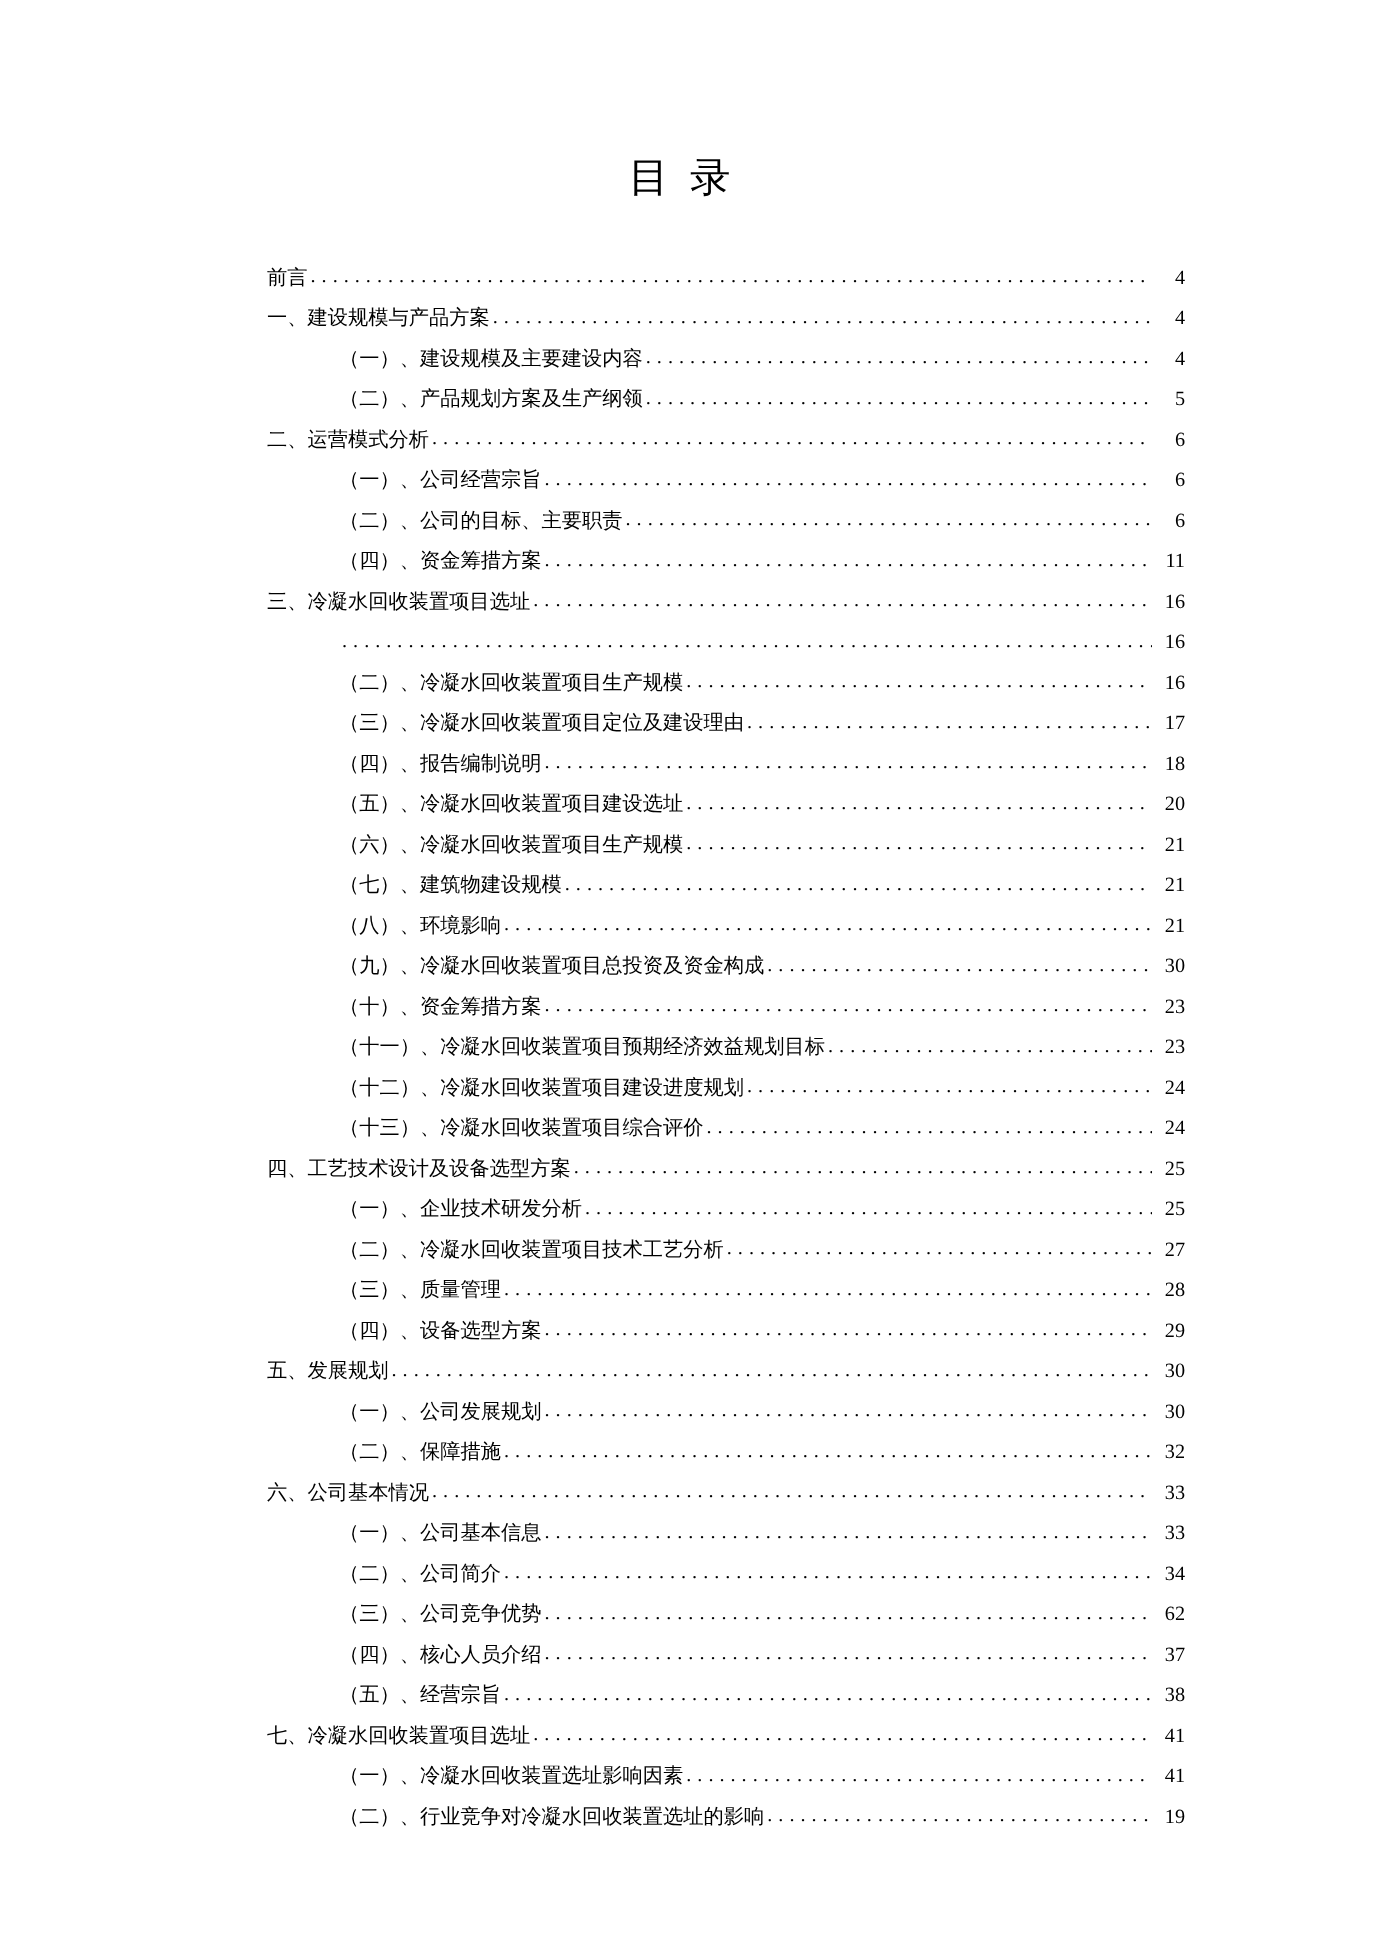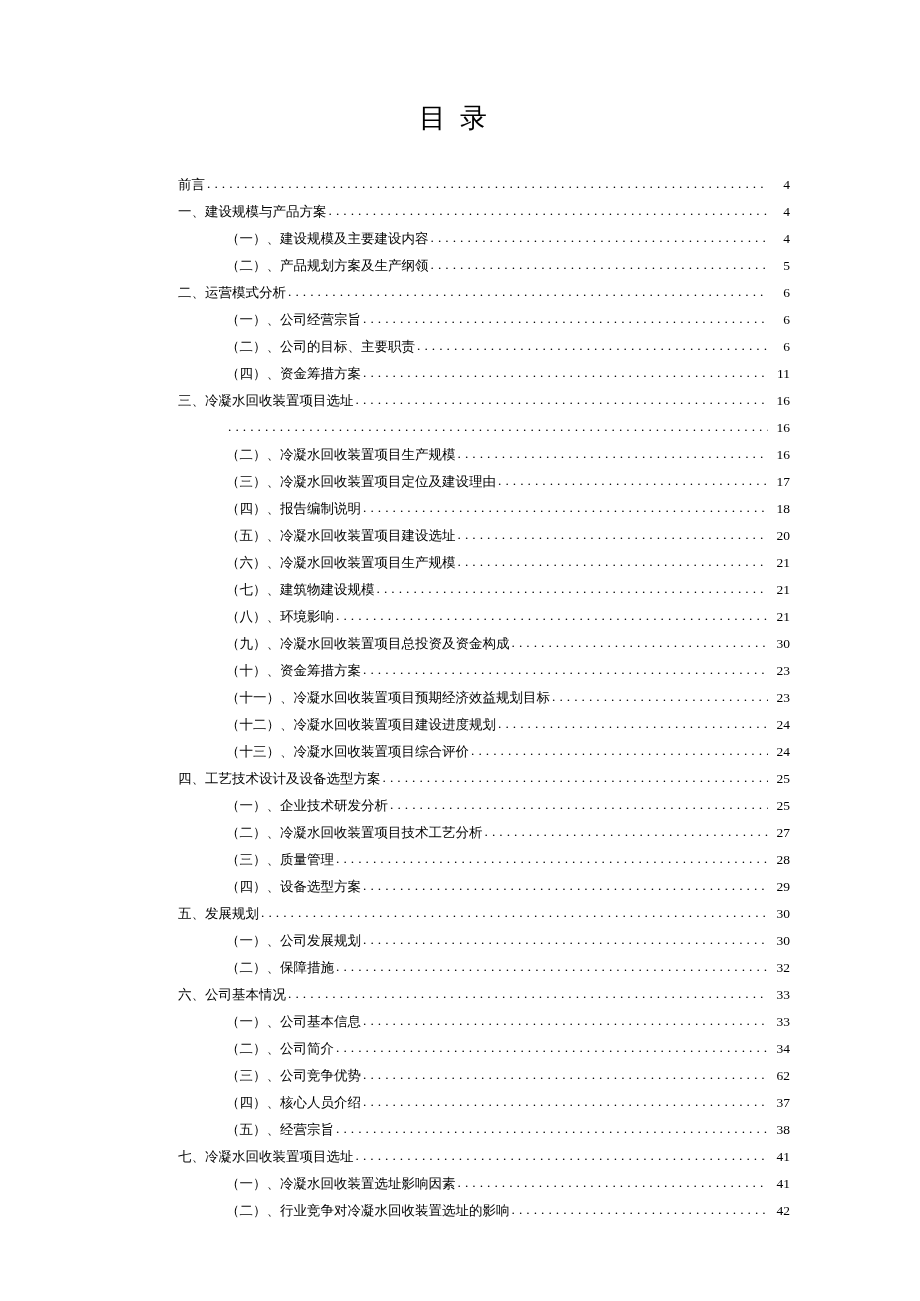--- a/index.html
+++ b/index.html
@@ -252,15 +252,15 @@
       <span class="toc-page">41</span>
     </div>
     <div class="toc-row l1">
       <span class="toc-label">（一）、冷凝水回收装置选址影响因素</span>
       <span class="dots"></span>
       <span class="toc-page">41</span>
     </div>
     <div class="toc-row l1">
       <span class="toc-label">（二）、行业竞争对冷凝水回收装置选址的影响</span>
       <span class="dots"></span>
-      <span class="toc-page">42</span>
+      <span class="toc-page">19</span>
     </div>
   </div>
 
 </body></html>

